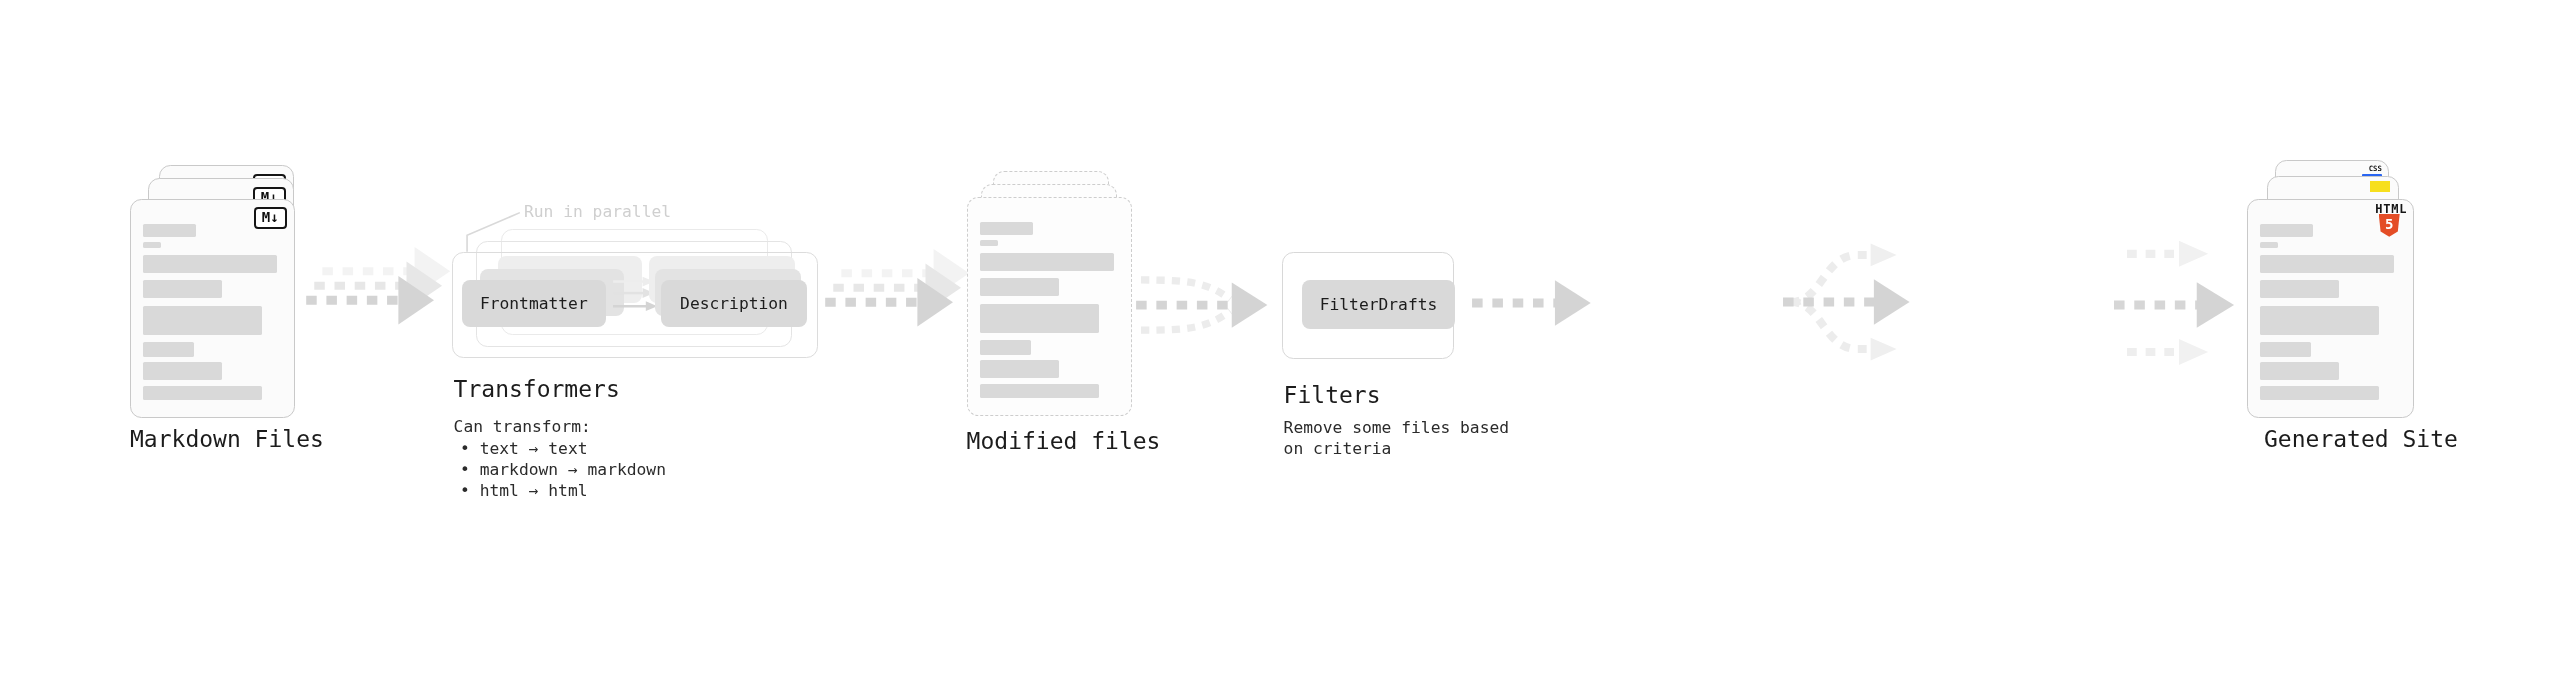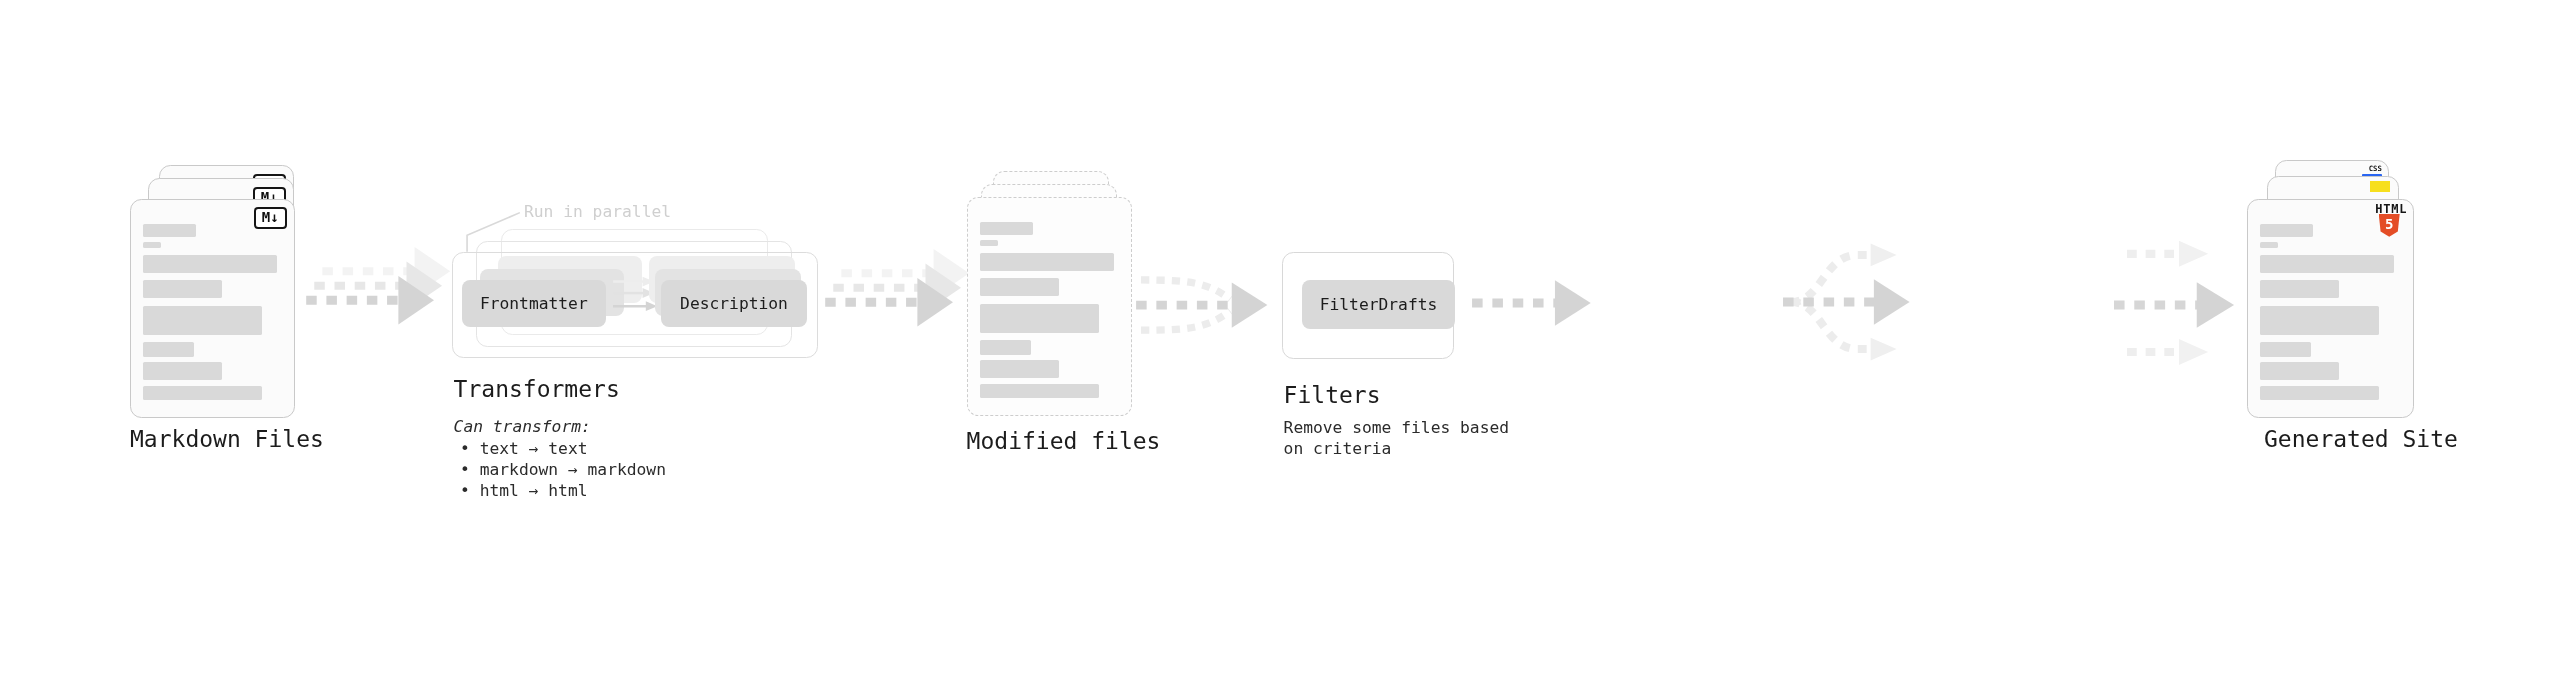--- a/index.html
+++ b/index.html
@@ -115,21 +115,21 @@
       <polygon points="36,16 50,22 36,28" fill="#e2e2e2"></polygon>
       <line x1="0" y1="38" x2="42" y2="38" stroke="#d4d4d4" stroke-width="3"></line>
       <polygon points="40,32 54,38 40,44" fill="#d4d4d4"></polygon>
     </svg>
 
     <div class="graybox ghost2" style="left:197px;top:61px;width:146px;height:47px;"></div>
     <div class="graybox ghost1" style="left:203px;top:74px;width:146px;height:47px;"></div>
     <div class="graybox" style="left:209px;top:85px;width:146px;height:47px;">Description</div>
 
     <div class="title" style="left:1.6px;top:181px;">Transformers</div>
-    <div class="desc" style="left:1.6px;top:221px;font-style:italic;">Can transform:</div>
+    <div class="desc" style="left:1.6px;top:221px;">Can transform:</div>
     <div class="desc" style="left:8.1px;top:243px;">
       <div>• text → text</div>
       <div>• markdown → markdown</div>
       <div>• html → html</div>
     </div>
   </div>
 
   <svg style="left:825px;top:236px;" width="150" height="93" viewBox="0 0 185 115">
     <line x1="20" y1="46" x2="136" y2="46" stroke="#f3f3f3" stroke-width="10" stroke-dasharray="13 12"></line>
     <polygon points="134,16 178,46 134,76" fill="#f3f3f3"></polygon>

